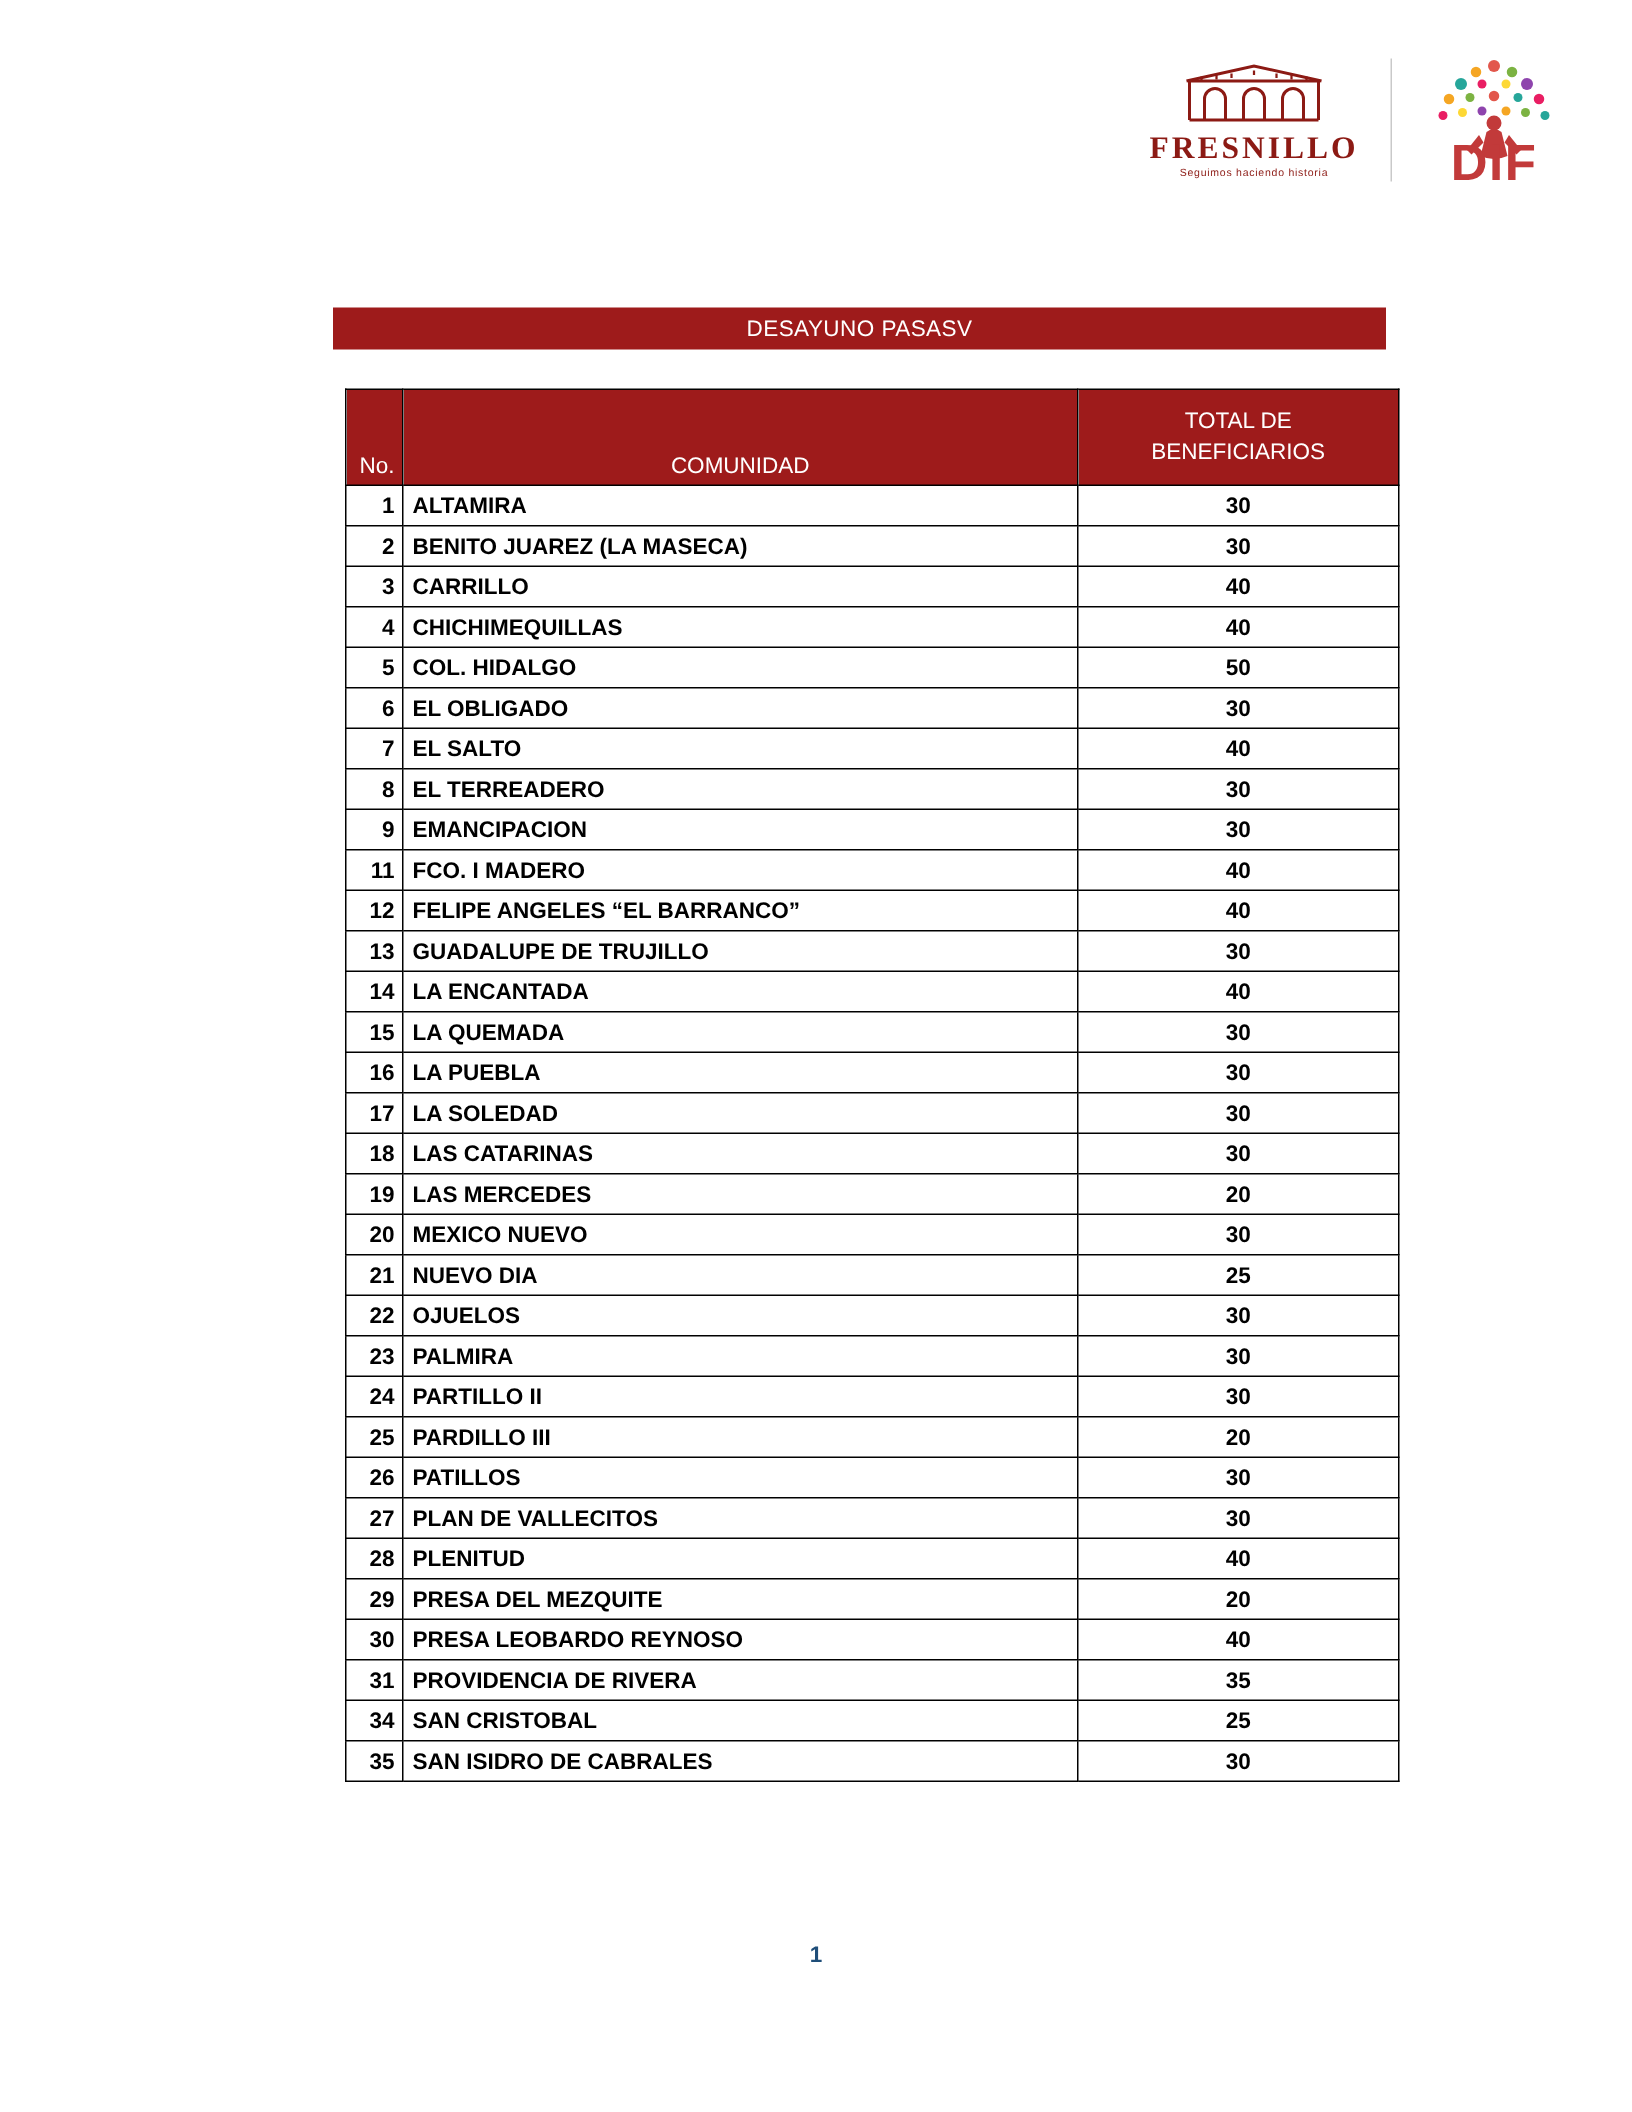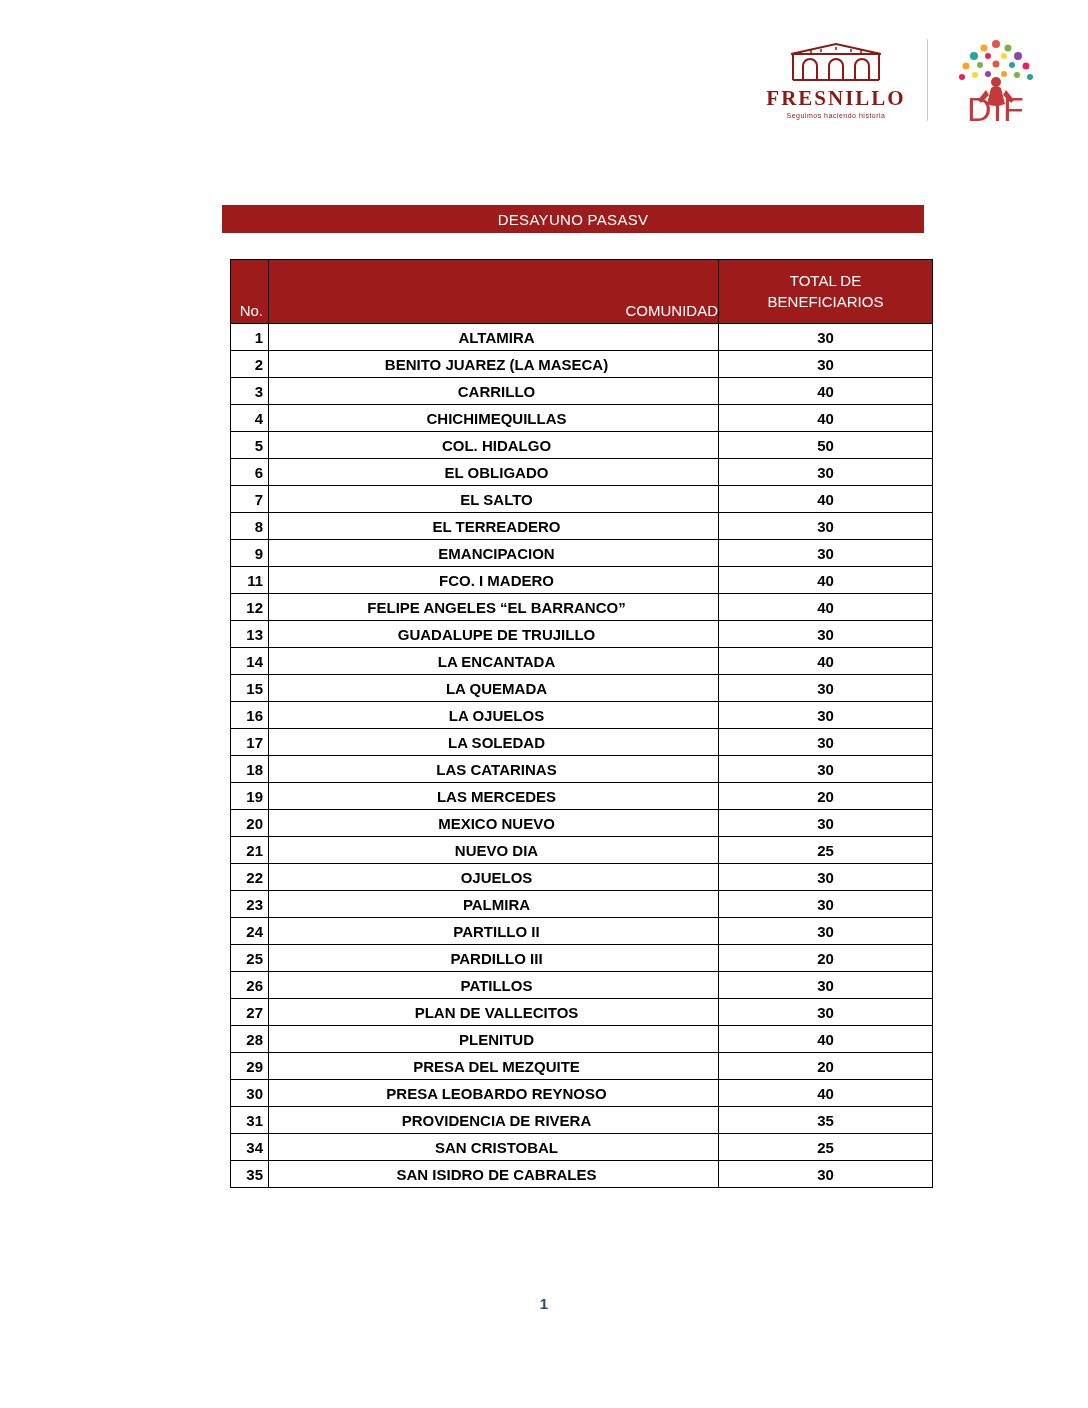--- a/index.html
+++ b/index.html
@@ -45,21 +45,21 @@
   }
   .logo-divider {
     width: 1px;
     height: 82px;
     background: #c9c9c9;
   }
   .dif-logo { width: 104px; text-align: center; position: relative; }
   .dif-logo svg { display: block; margin: 0 auto; }
   .dif-wordmark {
     font-size: 34px;
-    font-weight: 400;
+    font-weight: 700;
     color: #C23A3A;
     letter-spacing: 1px;
     line-height: 0.8;
     margin-top: -14px;
   }
 
   
   .banner {
     position: absolute;
     left: 222px;
@@ -100,32 +100,32 @@
 
   thead th {
     background: #9E1B1B;
     color: #ffffff;
     font-weight: 400;
     height: 64px;
     vertical-align: bottom;
     padding-bottom: 4px;
   }
   thead th.h-no { text-align: right; padding-right: 5px; }
-  thead th.h-comunidad { text-align: right; }
+  thead th.h-comunidad { text-align: center; }
   thead th.h-total {
     text-align: center;
     vertical-align: middle;
     white-space: normal;
     line-height: 1.35;
     padding: 2px 30px;
   }
 
   tbody td { height: 27px; font-weight: 700; color: #000000; }
   tbody td.c-no { text-align: right; padding-right: 5px; }
-  tbody td.c-comunidad { text-align: center; padding-left: 6px; }
+  tbody td.c-comunidad { text-align: left; padding-left: 6px; }
   tbody td.c-total { text-align: center; }
 
   
   .page-number {
     position: absolute;
     left: 0;
     right: 0;
     top: 1295px;
     text-align: center;
     color: #1F4E79;
@@ -299,21 +299,21 @@
     </tr>
 
     <tr>
       <td class="c-no">15</td>
       <td class="c-comunidad">LA QUEMADA</td>
       <td class="c-total">30</td>
     </tr>
 
     <tr>
       <td class="c-no">16</td>
-      <td class="c-comunidad">LA OJUELOS</td>
+      <td class="c-comunidad">LA PUEBLA</td>
       <td class="c-total">30</td>
     </tr>
 
     <tr>
       <td class="c-no">17</td>
       <td class="c-comunidad">LA SOLEDAD</td>
       <td class="c-total">30</td>
     </tr>
 
     <tr>

